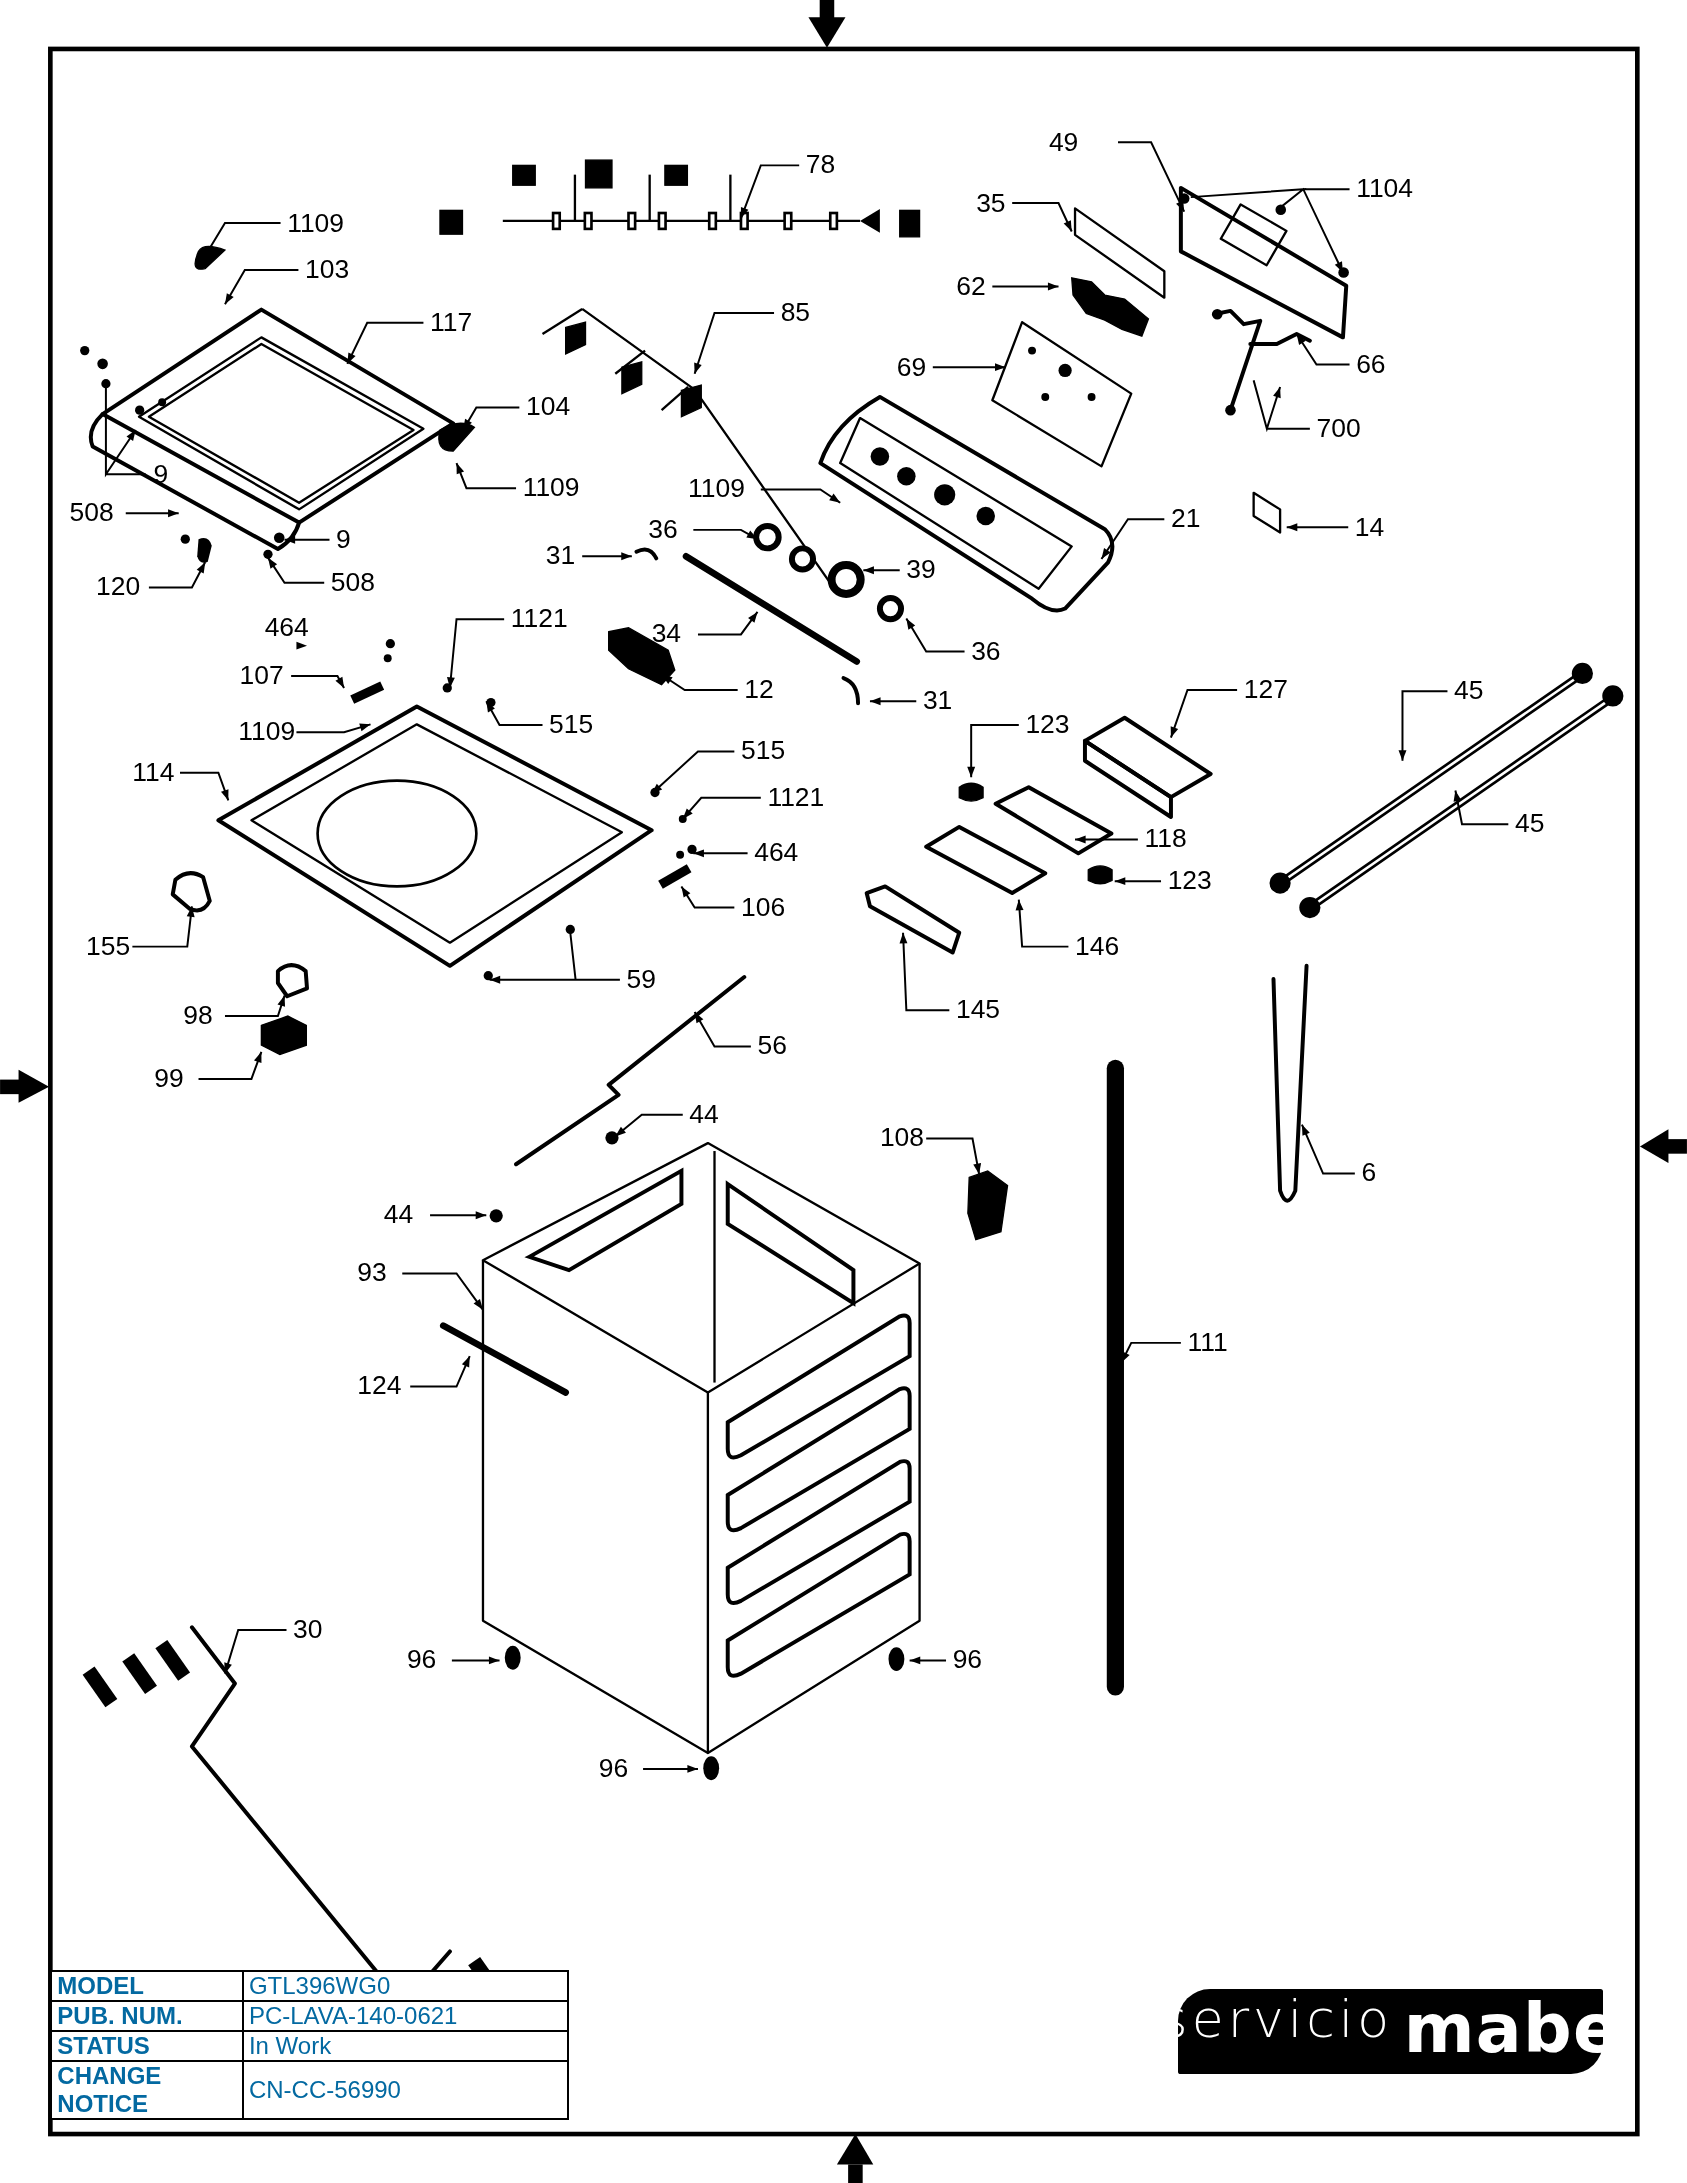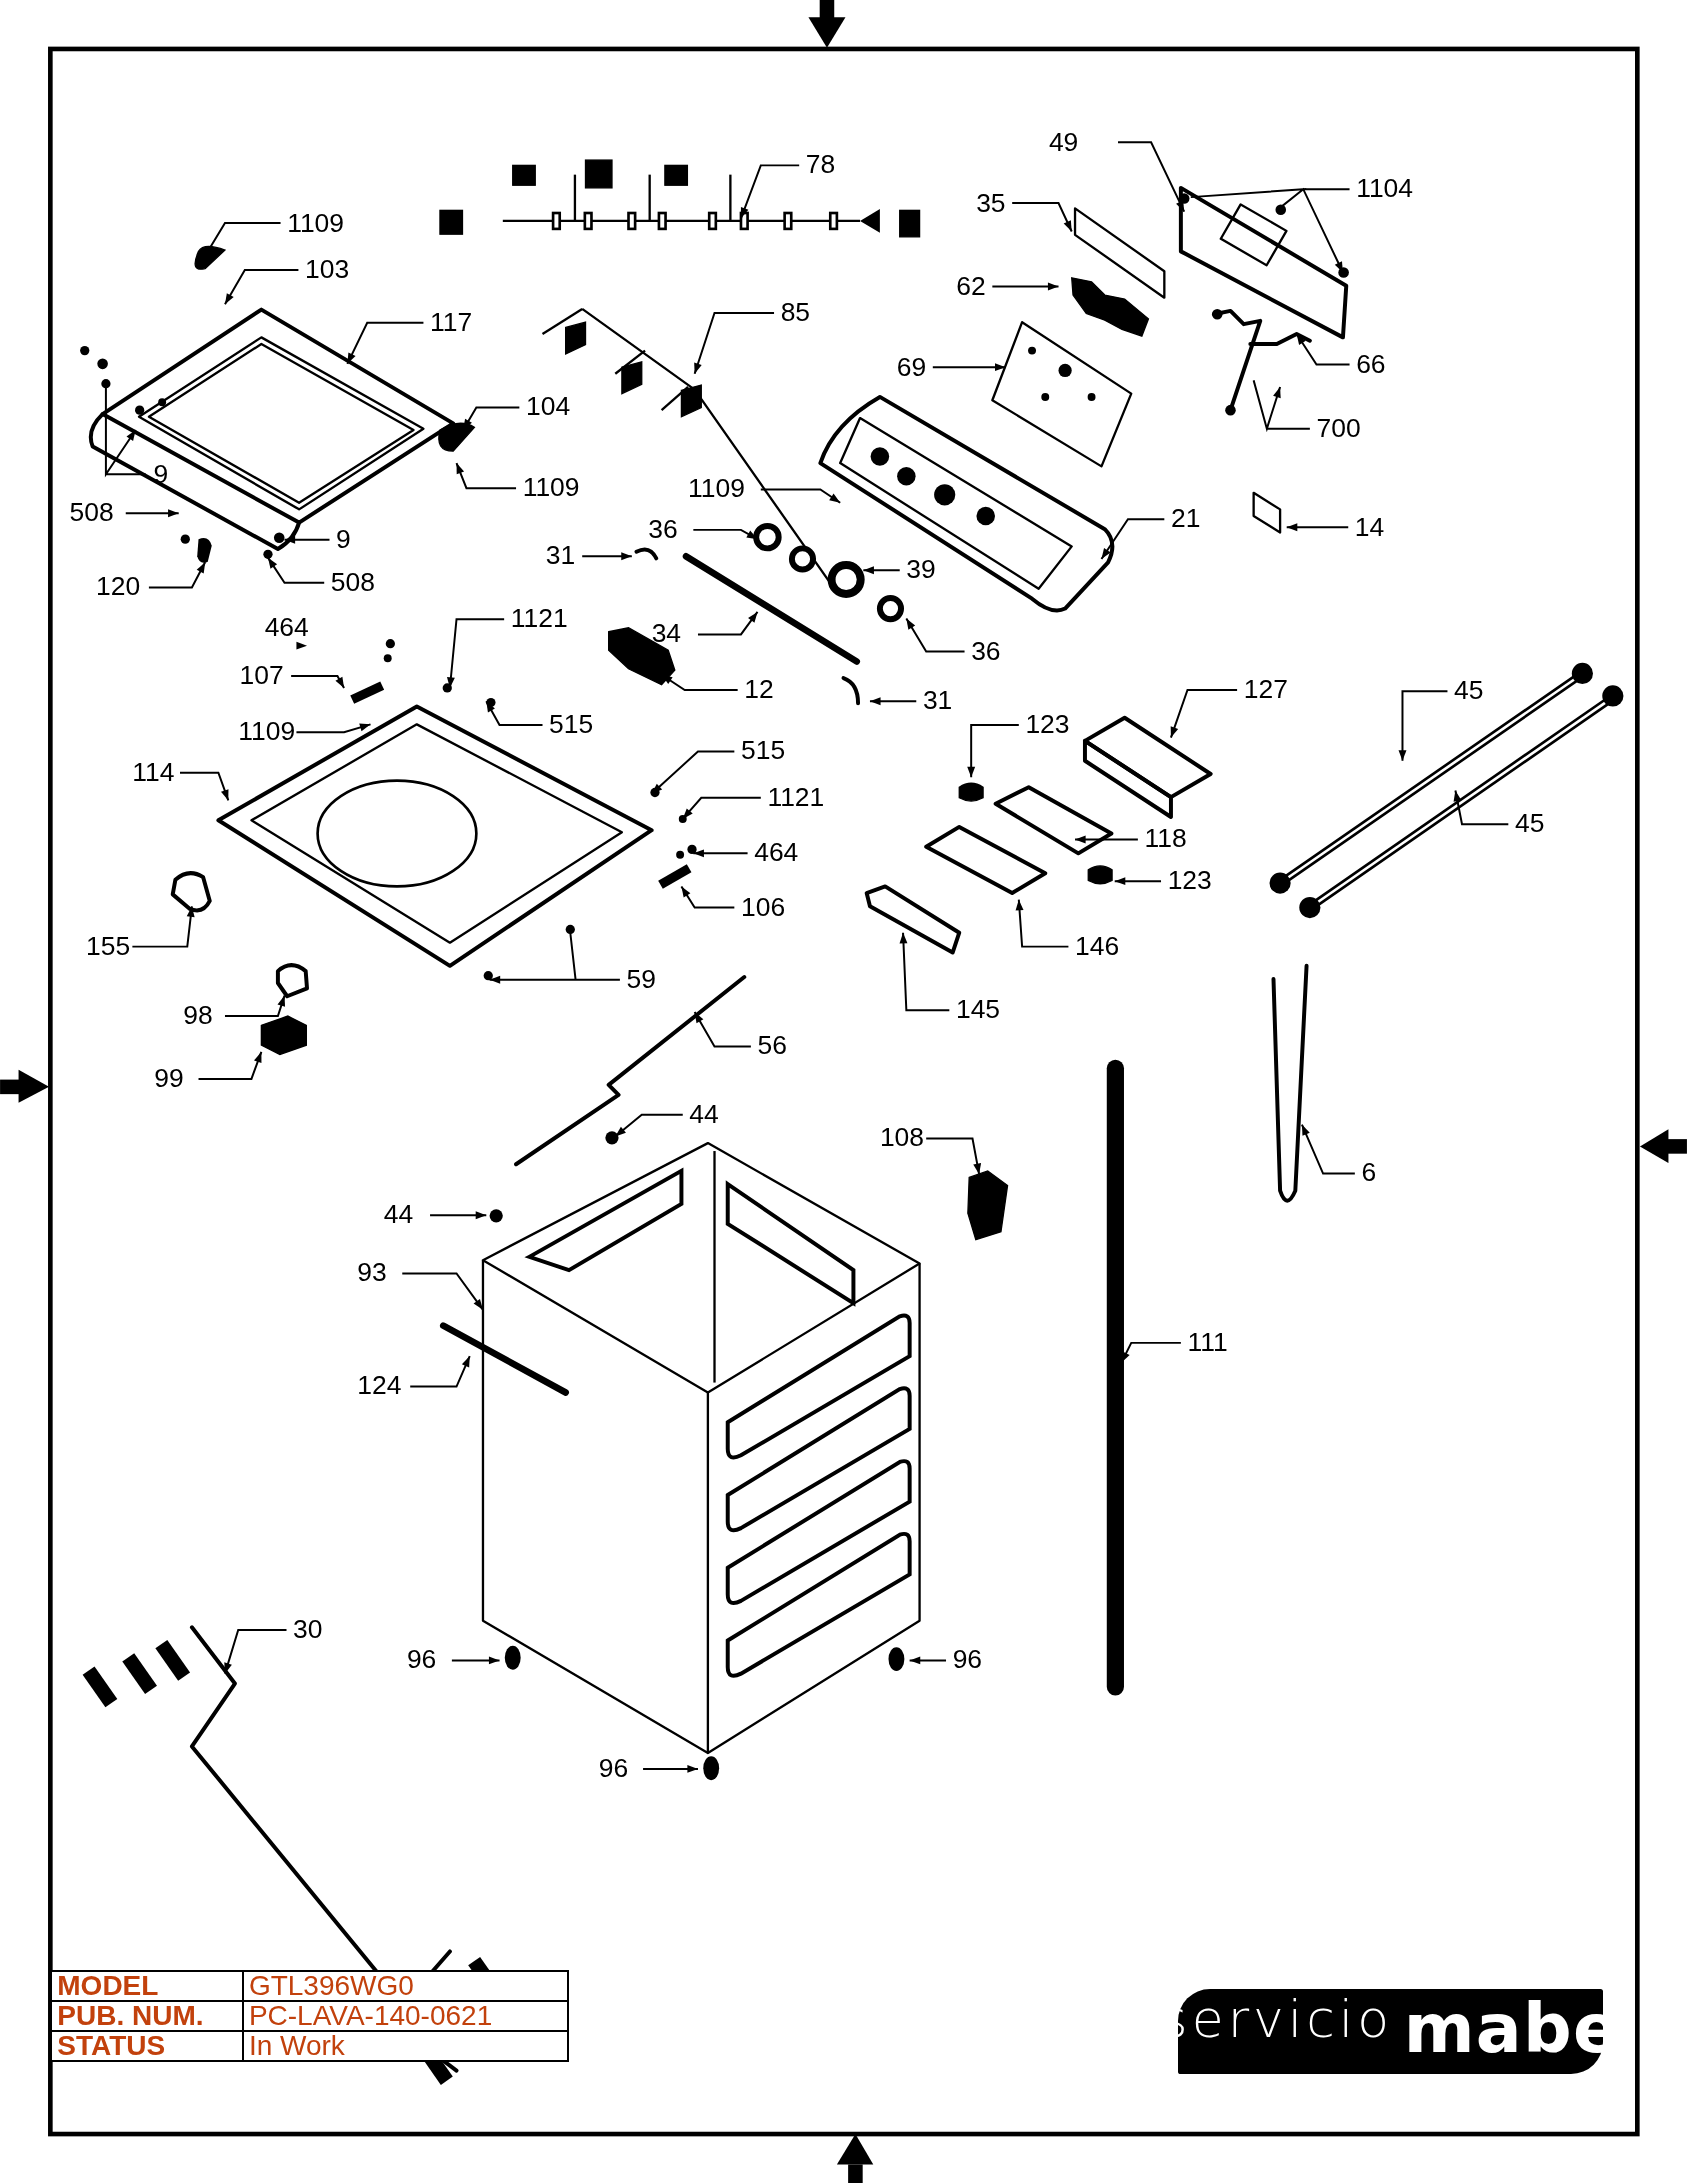--- a/index.html
+++ b/index.html
@@ -4,21 +4,21 @@
 <style>
   html, body { margin: 0; padding: 0; background: #ffffff; }
   body { width: 1687px; height: 2183px; position: relative; overflow: hidden; font-family: "Liberation Sans", sans-serif; }
   #diagram { position: absolute; left: 0; top: 0; width: 1687px; height: 2183px; }
   .callout-text { font-family: "Liberation Sans", sans-serif; font-size: 40px; fill: #000; }
   .leader { stroke: #000; stroke-width: 3; fill: none; }
   .part { stroke: #000; stroke-width: 6; fill: none; stroke-linejoin: round; stroke-linecap: round; }
   .part-thin { stroke: #000; stroke-width: 3.5; fill: none; stroke-linejoin: round; }
   .part-fill { fill: #000; stroke: #000; stroke-width: 2; }
   .title-block { position: absolute; left: 50px; top: 1970px; width: 519px; border-collapse: collapse; border: 2.6px solid #000; background: #fff; }
-  .title-block td { border: 2px solid #000; height: 28px; padding: 0 5.3px; font-size: 28px; line-height: 28px; color: #c2410c; font-family: "Liberation Sans", sans-serif; margin-left: 48px; }
+  .title-block td { border: 2px solid #000; height: 28px; padding: 0 5.3px; font-size: 24px; line-height: 28px; color: #0369a1; font-family: "Liberation Sans", sans-serif; margin-left: 48px; }
   .title-block td.k { width: 179px; font-weight: bold; }
   .logo { position: absolute; left: 1178px; top: 1989px; width: 425px; height: 85px; background: #000; border-radius: 32px 2.6px 32px 2.6px; display: flex; align-items: flex-start; justify-content: center; color: #fff; }
   .logo .w1 { font-family: "DejaVu Sans", sans-serif; font-weight: 200; font-size: 52px; letter-spacing: 4px; }
   .logo .w2 { font-family: "DejaVu Sans", sans-serif; font-weight: bold; font-size: 68px; margin-left: 10.6px; letter-spacing: 1.3px; }
 </style>
 </head>
 <body>
 
 <svg id="diagram" viewBox="0 0 2550 3300" xmlns="http://www.w3.org/2000/svg">
 
@@ -576,20 +576,24 @@
         <td>GTL396WG0</td>
       </tr>
     <tr>
         <td class="k">PUB. NUM.</td>
         <td>PC-LAVA-140-0621</td>
       </tr>
     <tr>
         <td class="k">STATUS</td>
         <td>In Work</td>
       </tr>
+    <tr>
+        <td class="k">CHANGE NOTICE</td>
+        <td>CN-CC-56990</td>
+      </tr>
   </tbody>
 </table>
 
 <div class="logo">
   <span class="w1">servicio</span>
   <span class="w2">mabe</span>
 </div>
 
 
 </body></html>

